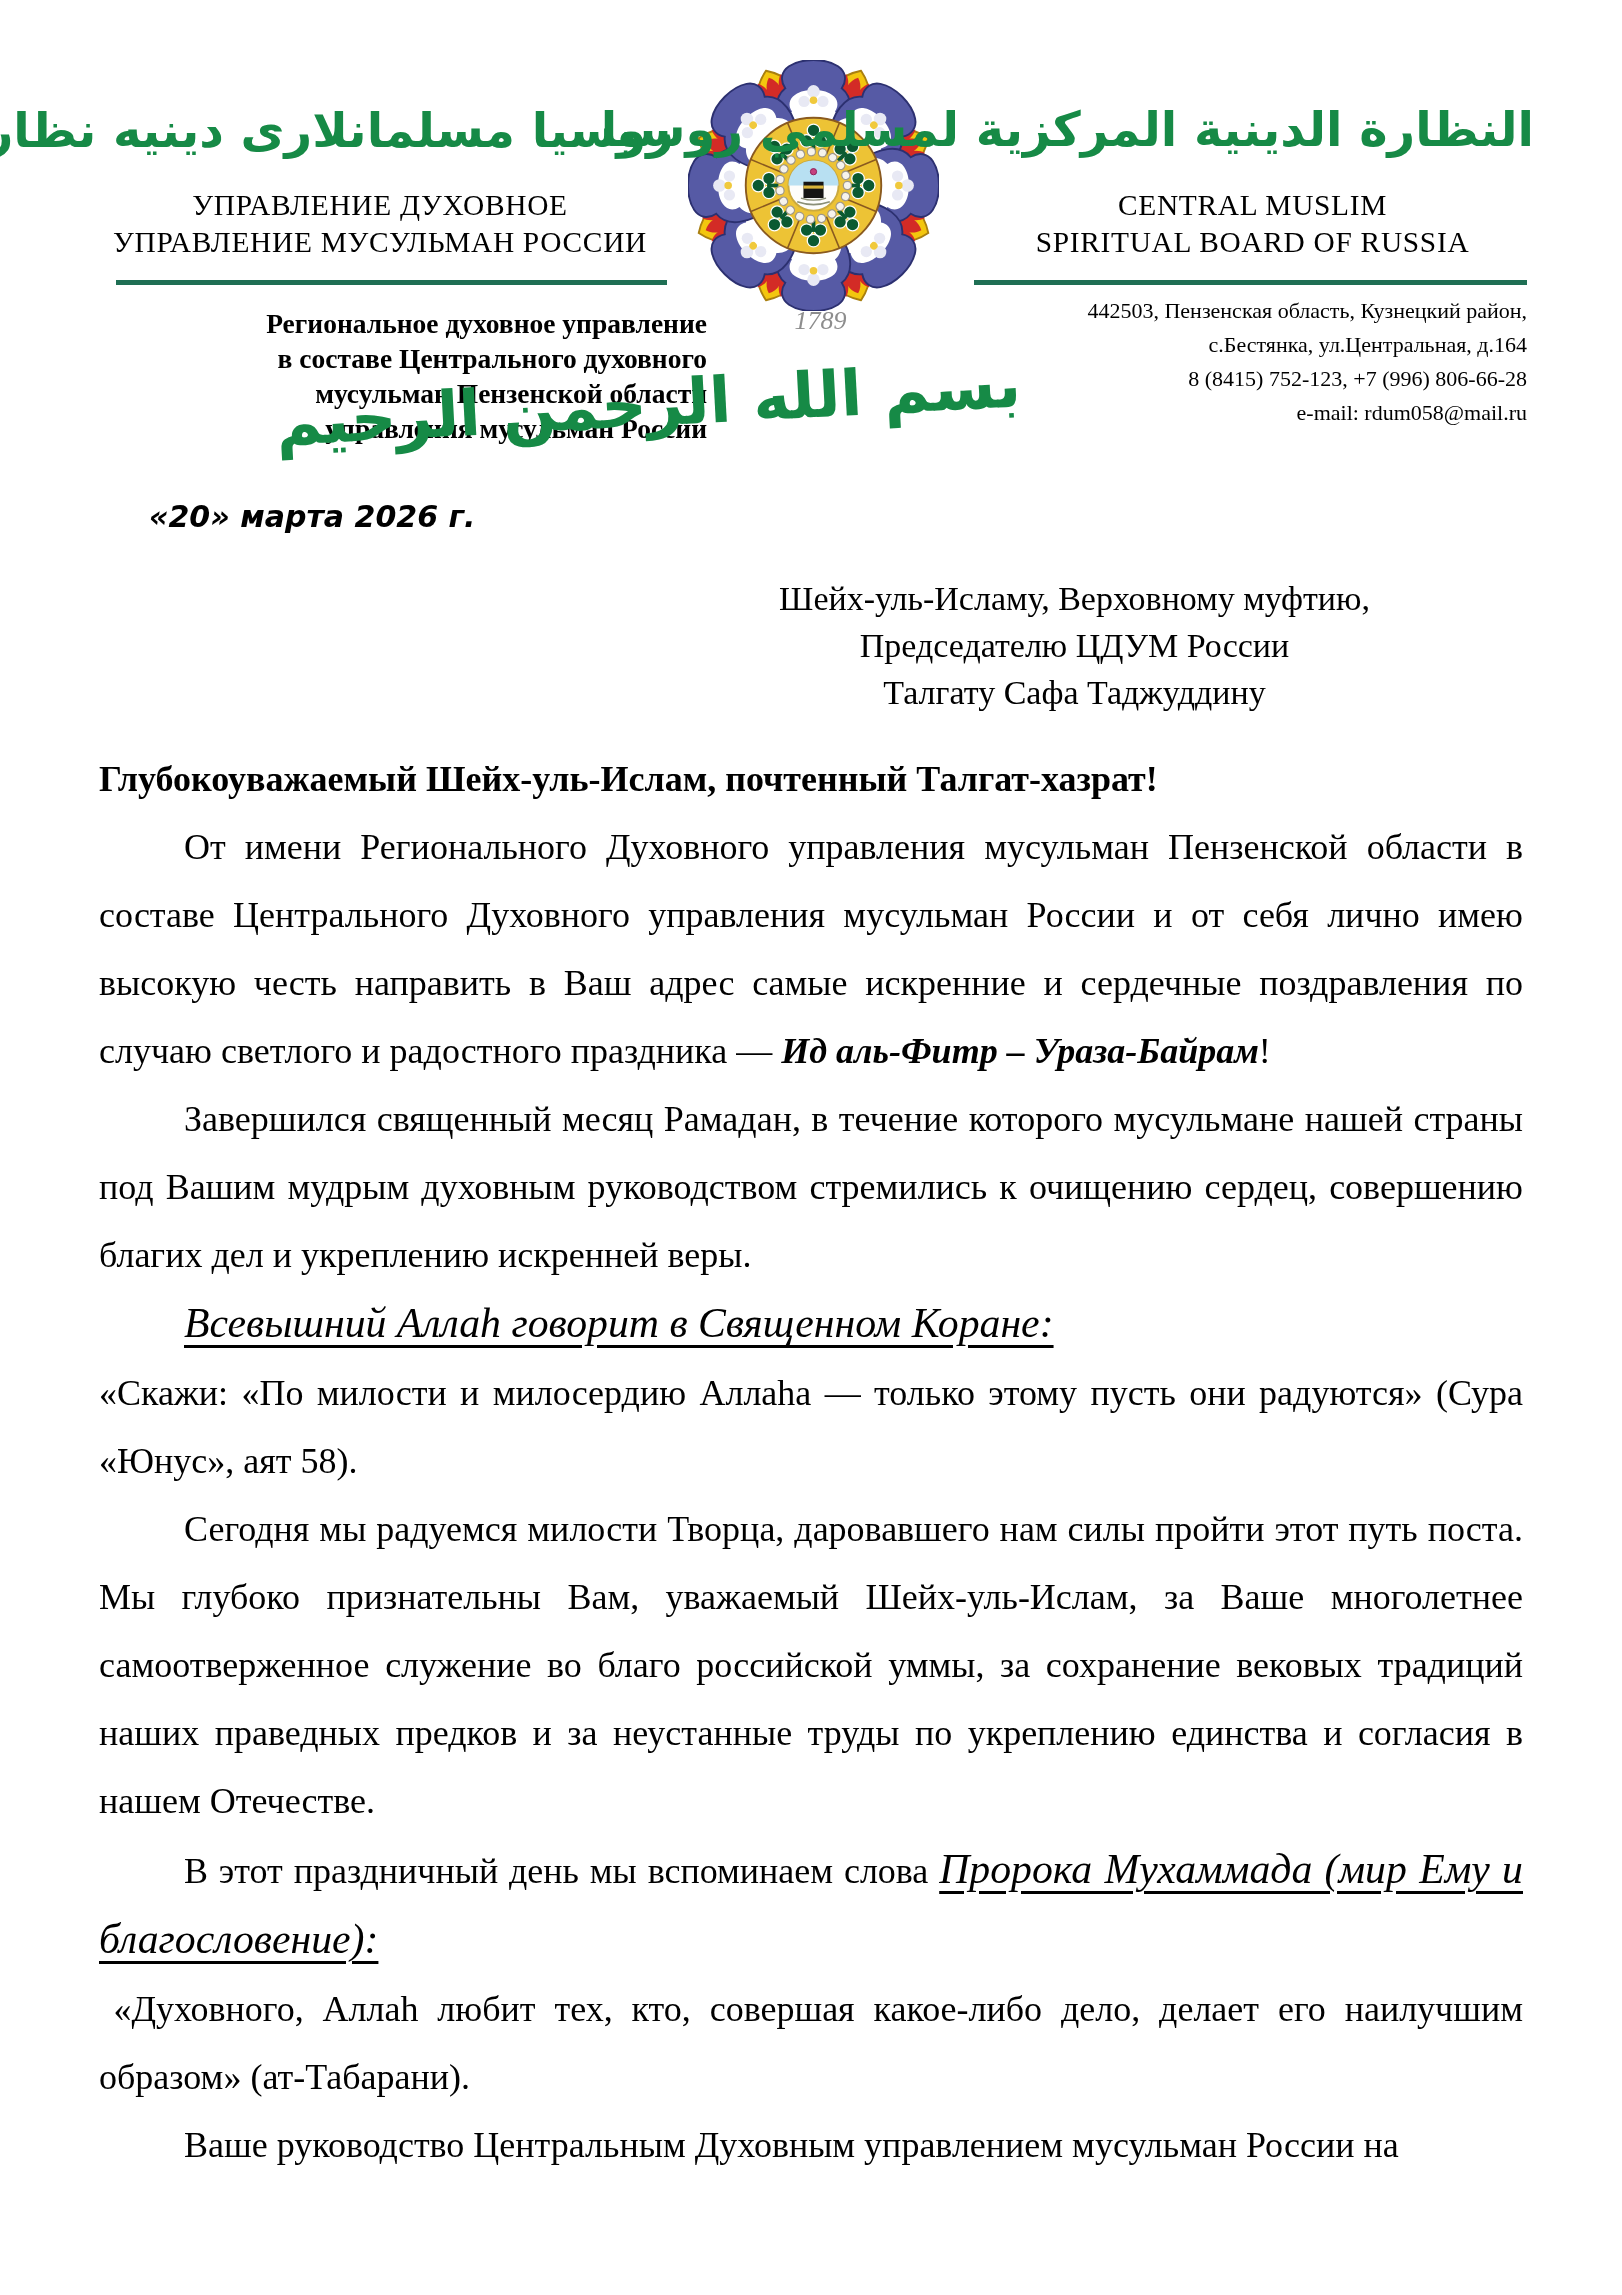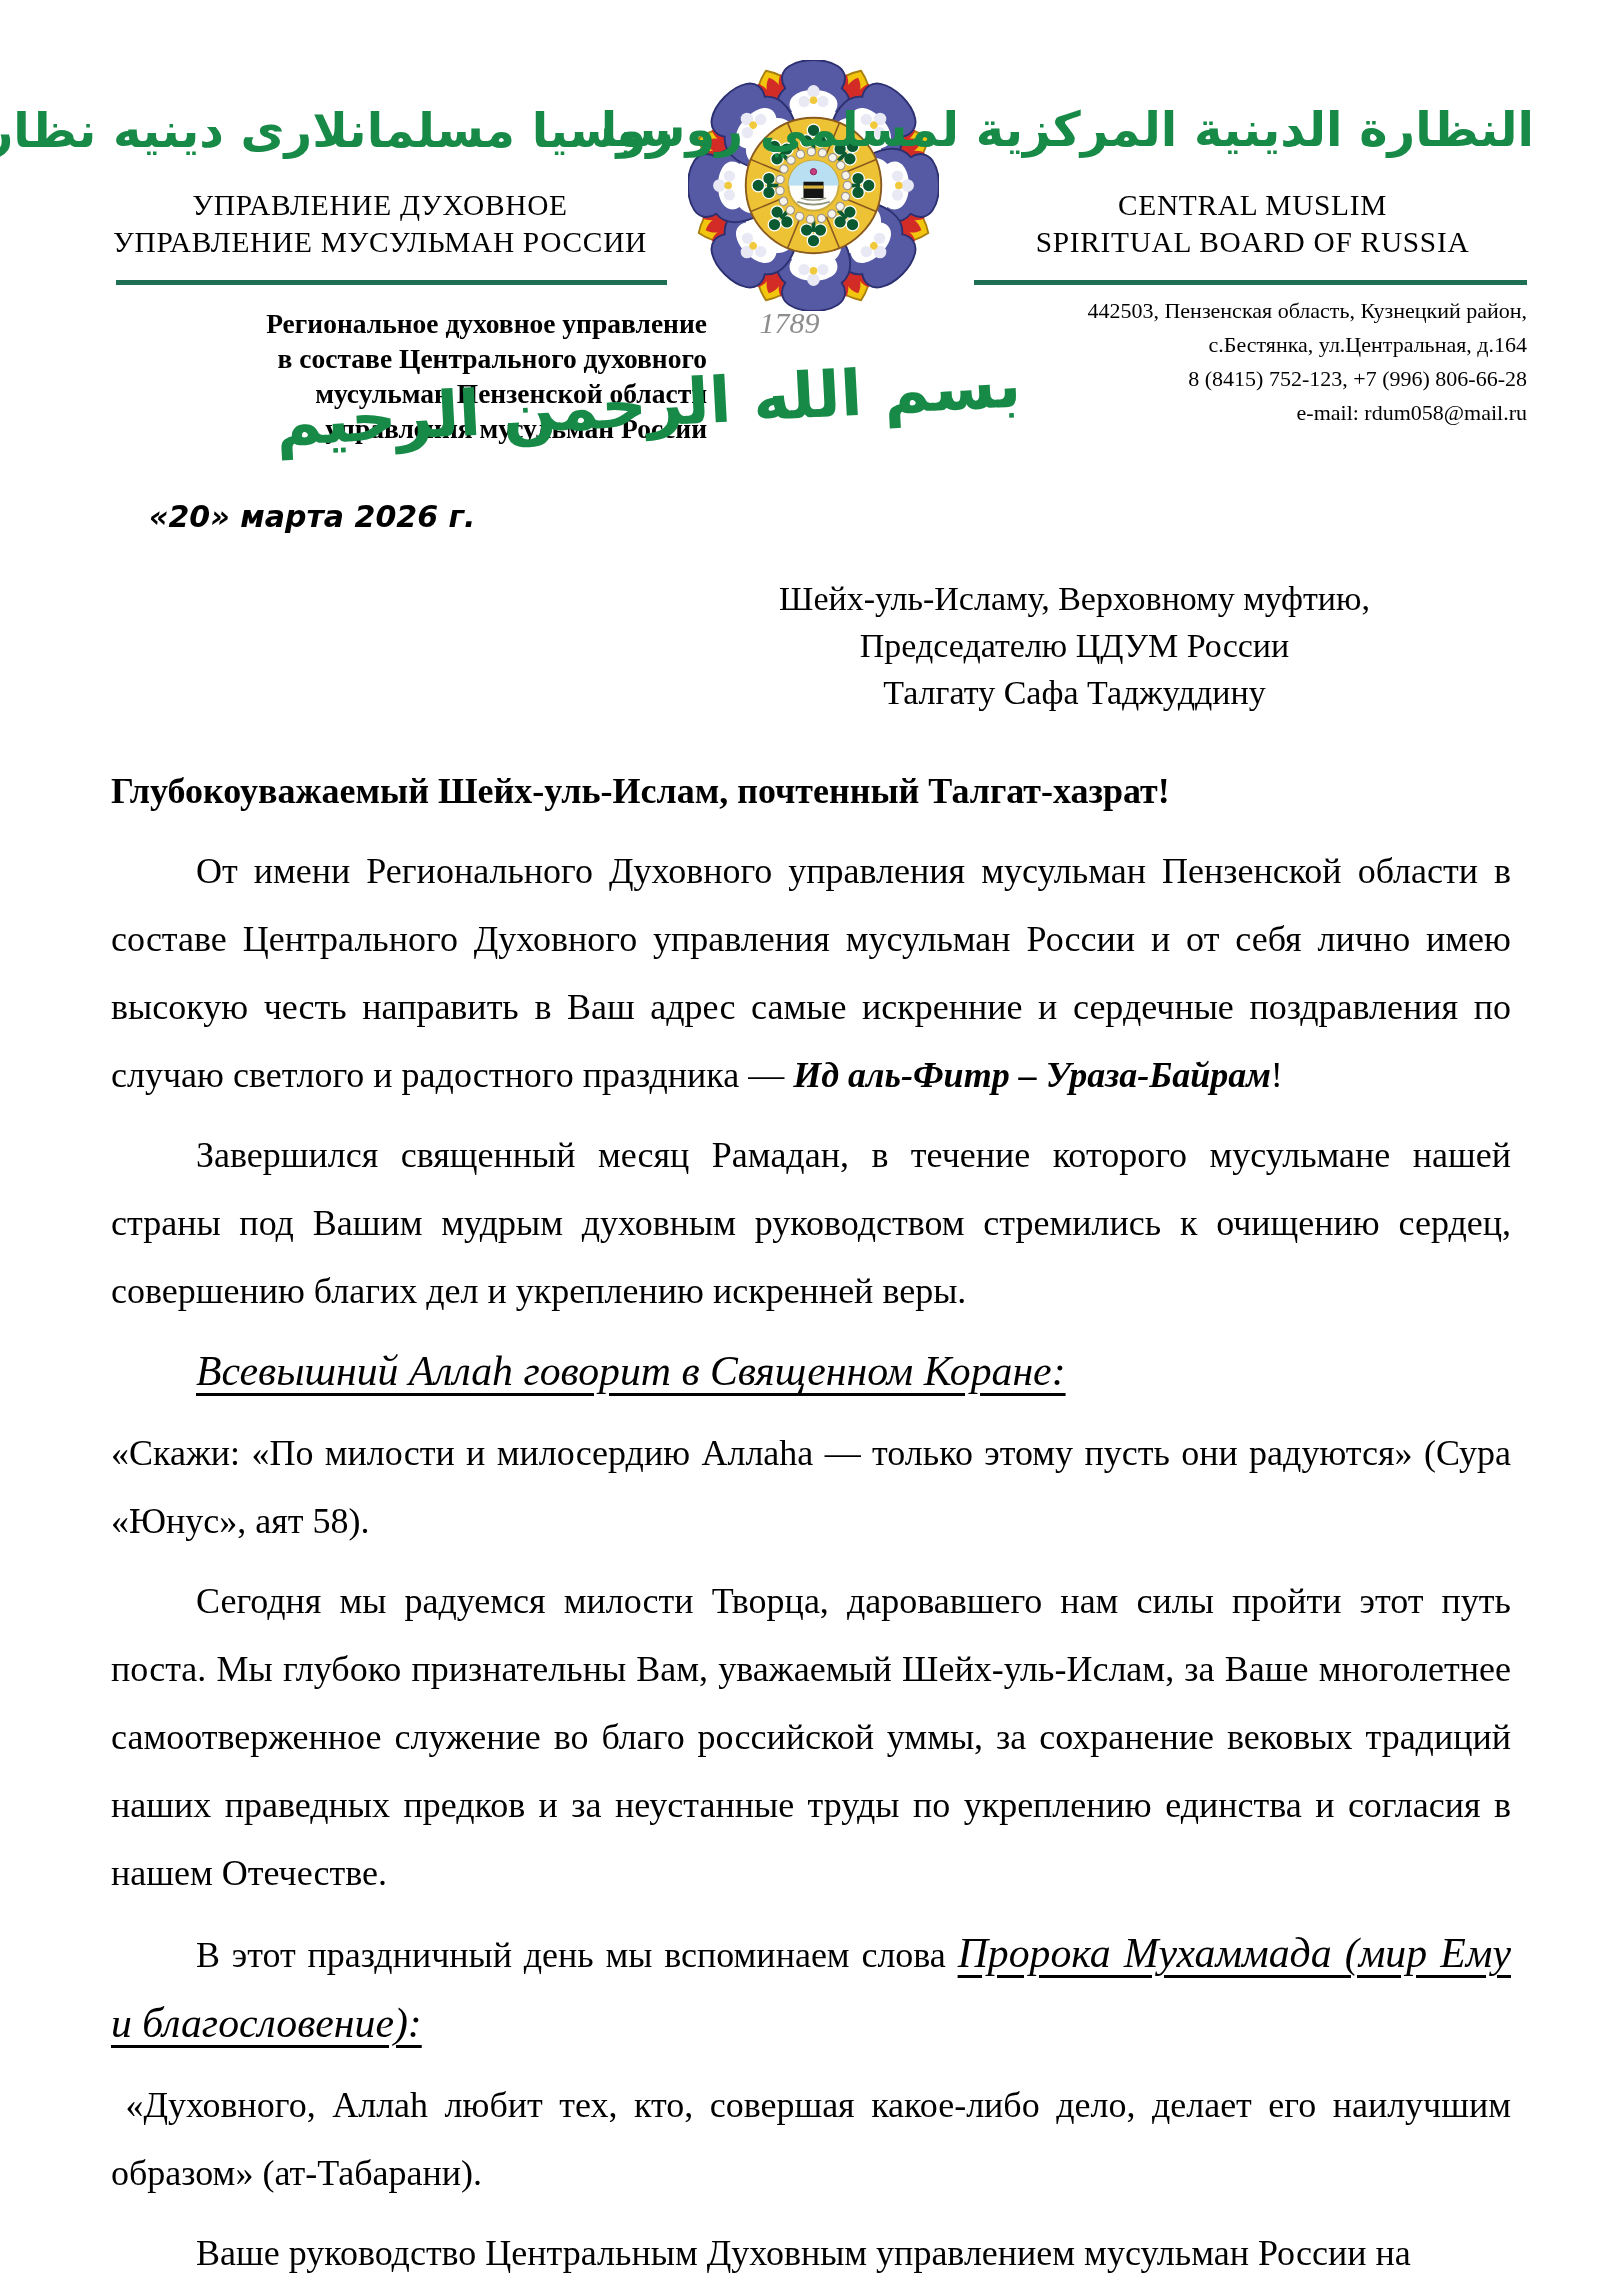--- a/index.html
+++ b/index.html
@@ -34,22 +34,22 @@
   .org-sub{
     position:absolute;left:118px;top:306px;width:589px;
     font-size:27.5px;line-height:35px;text-align:right;font-weight:bold;
   }
   .org-addr{
     position:absolute;left:903px;top:294px;width:624px;
     font-size:22px;line-height:34px;text-align:right;
   }
   .emblem{position:absolute;left:688px;top:60px;}
   .emblem-year{
-    position:absolute;left:664px;top:306px;width:251px;
-    text-align:center;font-style:italic;color:#8d8d8d;font-size:30px;
+    position:absolute;left:695px;top:306px;width:251px;
+    text-align:center;font-style:italic;color:#8d8d8d;font-size:26px;
     font-family:"Liberation Serif",serif;
   }
   .bismillah{
     position:absolute;left:609px;top:353px;width:412px;
     text-align:center;color:#168a46;
     font-family:"DejaVu Sans",sans-serif;
     font-size:63px;line-height:85px;font-weight:bold;
     direction:rtl;white-space:nowrap;
     transform:rotate(-3deg);
   }
@@ -65,21 +65,21 @@
     text-align:center;font-size:34px;line-height:47px;
   }
   .letter-body{
     position:absolute;left:99px;top:745px;width:1424px;
   }
   .salutation{
     text-align:center;font-weight:bold;font-size:36px;line-height:68px;
     margin:0 0 10.5px 0;
   }
   .letter-body p{
-    margin:12px;font-size:36px;line-height:68px;
+    margin:0;font-size:36px;line-height:68px;
     text-align:justify;
   }
   .ind{text-indent:85px;}
   .ind-sm{text-indent:14.4px;}
   .bold{font-weight:normal;}
   .bi{font-weight:bold;font-style:italic;}
   .quran-ref{
     font-style:italic;font-size:1.16em;
     text-decoration:underline;
     text-decoration-thickness:2.6px;

